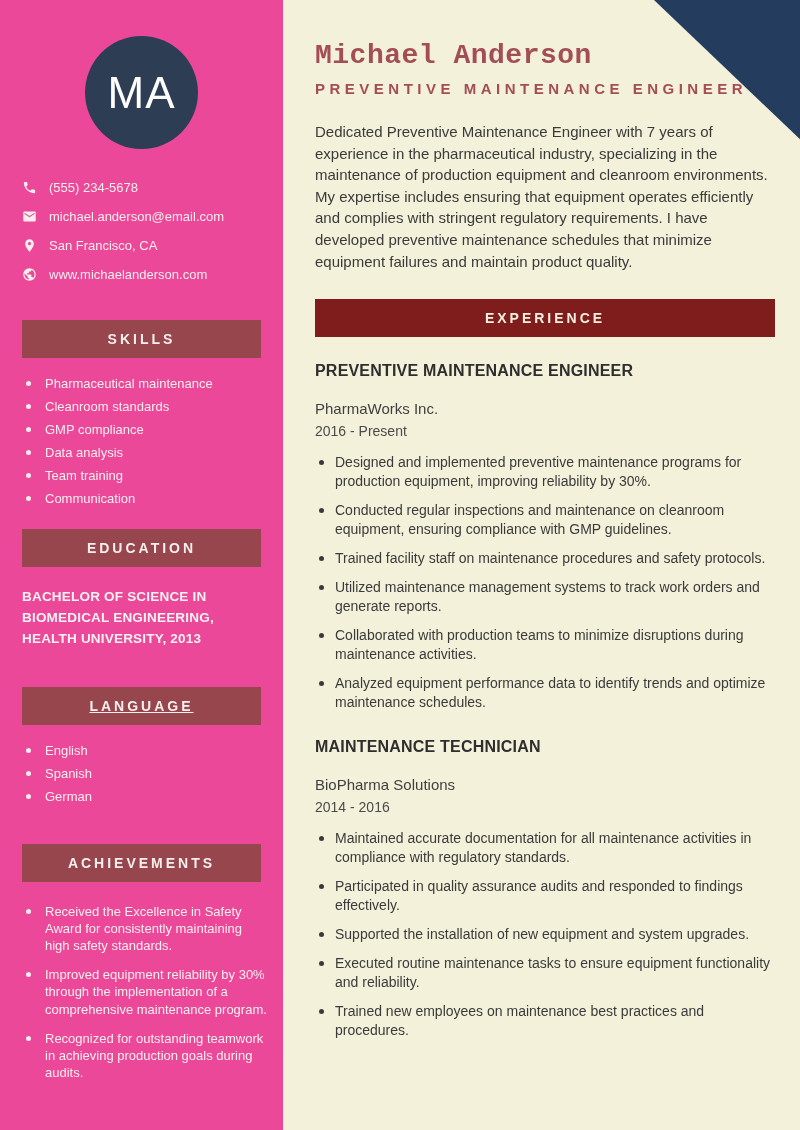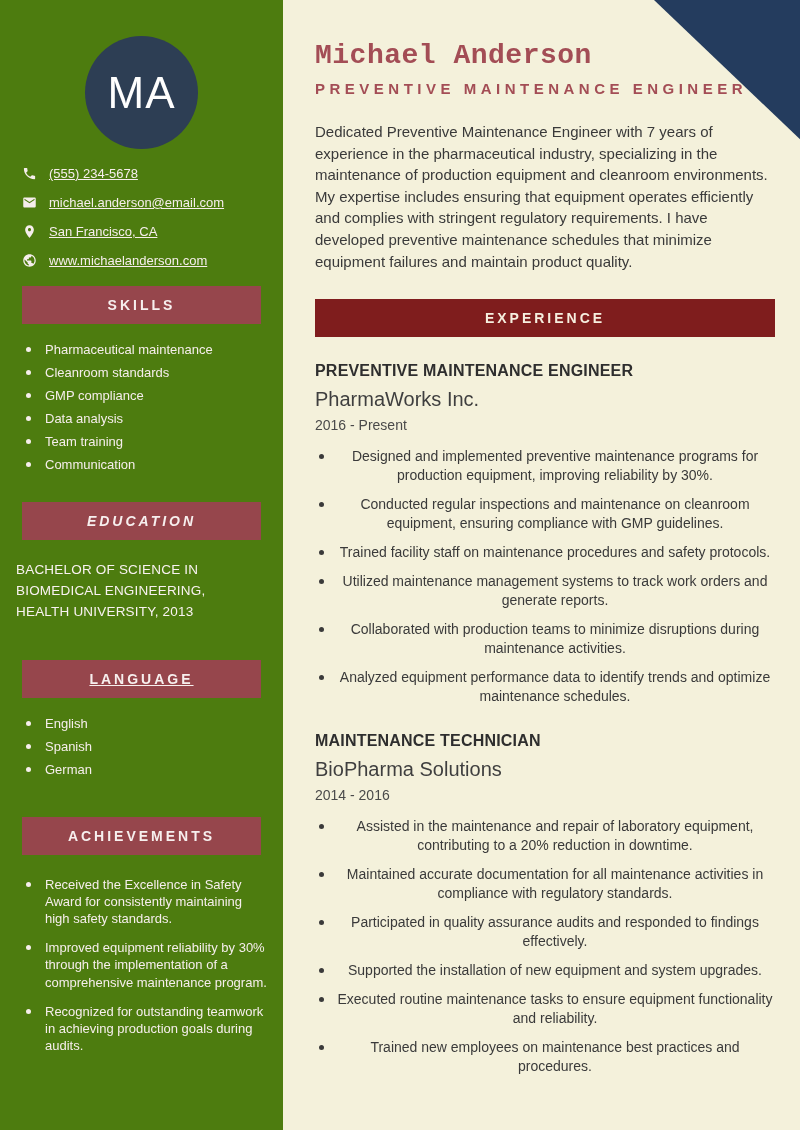--- a/index.html
+++ b/index.html
@@ -11,75 +11,75 @@
   .page {
     position:relative;
     width:800px; height:1130px;
     display:flex;
     overflow:hidden;
     background:#f4f1db;
   }
   
   .sidebar {
     width:283px; min-width:283px;
-    background:#4d7c0f;
+    background:#ec4899;
     color:#f6eeec;
     padding-bottom:20px;
   }
   .avatar {
     width:113px; height:113px;
     border-radius:50%;
     background:#2d3e54;
     margin:36px auto 0 auto;
     display:flex; align-items:center; justify-content:center;
   }
   .avatar span {
     color:#fefefe;
     font-size:44px;
     font-weight:500;
     letter-spacing:1px;
   }
-  .contact { margin:17px 0 0 22px;text-decoration:underline; }
+  .contact { margin:31px 0 0 22px; }
   .contact-row {
     display:flex; align-items:center;
     margin-bottom:14px;
     height:15px;
   }
   .cicon { width:15px; height:15px; margin-right:12px; flex:none; display:flex; align-items:center; justify-content:center; }
   .cicon svg { width:15px; height:15px; fill:#f6eeec; }
   .contact-row .ctext { font-size:13px; color:#f6eeec; }
   .side-bar-header {
     margin:0 22px;
     height:38px;
     background:#96464c;
     display:flex; align-items:center; justify-content:center;
     font-size:14px; font-weight:bold;
     letter-spacing:3px;
     color:#f7efee;
   }
-  .skills-header  { margin-top:18px; }
+  .skills-header  { margin-top:38px; }
   .side-list { margin:19px 8px 0 24px; list-style:none; }
   .side-list li {
     position:relative;
     padding-left:21px;
     font-size:13px;
     margin-bottom:10px;
     line-height:1.0;
     color:#f6eeec;
   }
   .side-list li::before {
     content:"";
     position:absolute; left:2px; top:4px;
     width:5px; height:5px; border-radius:50%;
     background:#f6eeec;
   }
-  .edu-header { margin-top:31px;font-style:italic; }
+  .edu-header { margin-top:24px; }
   .edu-text {
-    margin:20px 22px 0 16px;
-    font-size:13.5px; font-weight:normal;
+    margin:20px 22px 0 22px;
+    font-size:13.5px; font-weight:bold;
     letter-spacing:0.2px;
     line-height:1.55;
     color:#f9f2f1;
   }
   .lang-header { margin-top:37px;text-decoration:underline; }
   .ach-header { margin-top:41px; }
   .ach-list { margin:21px 14px 0 24px; list-style:none; }
   .ach-list li {
     position:relative;
     padding-left:21px;
@@ -139,30 +139,30 @@
     color:#f6efdf;
   }
   .job { margin-top:25px; }
   .job-title {
     font-size:16px;
     font-weight:bold;
     color:#2e2e2e;
     letter-spacing:0.2px;
   }
   .job-company {
-    margin-top:8px;
-    font-size:20px;
+    margin-top:20px;
+    font-size:15px;
     color:#3f3f3f;
   }
   .job-dates {
     margin-top:6px;
     font-size:14px;
     color:#4a4a4a;
   }
-  .job-bullets { margin-top:14px; list-style:none;text-align:center; }
+  .job-bullets { margin-top:14px; list-style:none; }
   .job-bullets li {
     position:relative;
     padding-left:20px;
     font-size:14px;
     line-height:1.36;
     margin-bottom:10px;
     color:#3a3a3a;
   }
   .job-bullets li::before {
     content:"";
@@ -267,21 +267,20 @@
         <li>Collaborated with production teams to minimize disruptions during maintenance activities.</li>
         <li>Analyzed equipment performance data to identify trends and optimize maintenance schedules.</li>
       </ul>
     </section>
 
     <section class="job">
       <div class="job-title">MAINTENANCE TECHNICIAN</div>
       <div class="job-company">BioPharma Solutions</div>
       <div class="job-dates">2014 - 2016</div>
       <ul class="job-bullets">
-        <li>Assisted in the maintenance and repair of laboratory equipment, contributing to a 20% reduction in downtime.</li>
         <li>Maintained accurate documentation for all maintenance activities in compliance with regulatory standards.</li>
         <li>Participated in quality assurance audits and responded to findings effectively.</li>
         <li>Supported the installation of new equipment and system upgrades.</li>
         <li>Executed routine maintenance tasks to ensure equipment functionality and reliability.</li>
         <li>Trained new employees on maintenance best practices and procedures.</li>
       </ul>
     </section>
   </main>
 </div>
 

